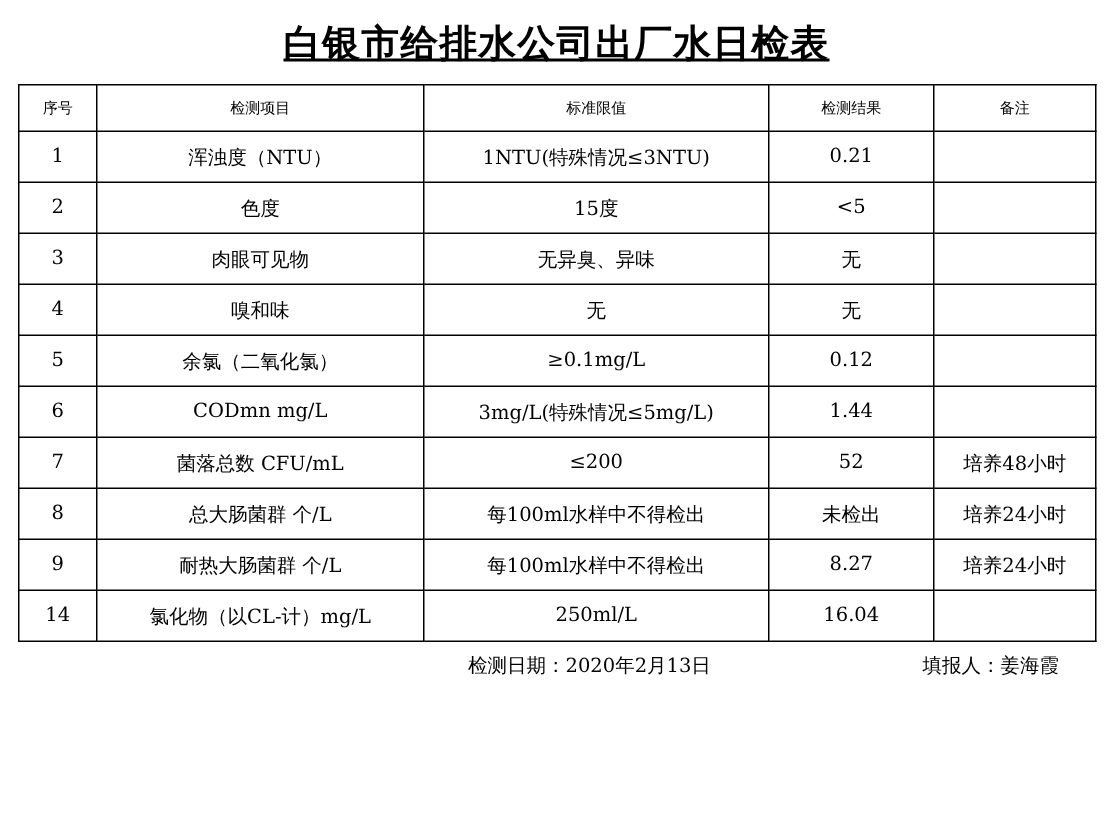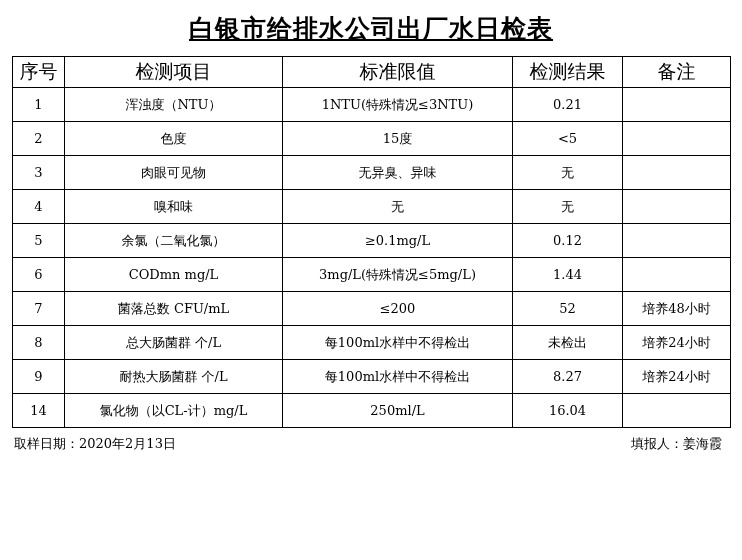--- a/index.html
+++ b/index.html
@@ -44,21 +44,21 @@
     vertical-align: middle;
     height: 33px;
     padding: 0 2px;
     font-family: "DejaVu Serif", "Liberation Serif", serif;
     font-size: 13px;
     white-space: nowrap;
     overflow: hidden;
   }
   table.report tr.head td {
     height: 30px;
-    font-size: 19px;
+    font-size: 10px;
     margin-left: 32px;
   }
   col.c-seq    { width: 52px; }
   col.c-item   { width: 218px; }
   col.c-limit  { width: 230px; }
   col.c-result { width: 110px; }
   col.c-remark { width: 108px; }
 
   .footer {
     position: relative;
@@ -73,21 +73,21 @@
     left: 2px;
     top: 0;
   }
   .footer .f-center {
     position: absolute;
     left: 300px;
     top: 0;
   }
   .footer .f-right {
     position: absolute;
-    right: 8px;
+    right: 24px;
     top: 0;
   }
 </style>
 </head>
 <body>
 
 <div class="page">
 
   <div class="doc-title">白银市给排水公司出厂水日检表</div>
 
@@ -175,17 +175,17 @@
         <td>14</td>
         <td>氯化物（以CL-计）mg/L</td>
         <td>250ml/L</td>
         <td>16.04</td>
         <td></td>
       </tr>
     </tbody>
   </table>
 
   <div class="footer">
-    <span class="f-left">取样日期：2020年2月13日</span>
+    <span class="f-center">检测日期：2020年2月13日</span>
     <span class="f-right">填报人：姜海霞</span>
   </div>
 
 </div>
 
 </body></html>

